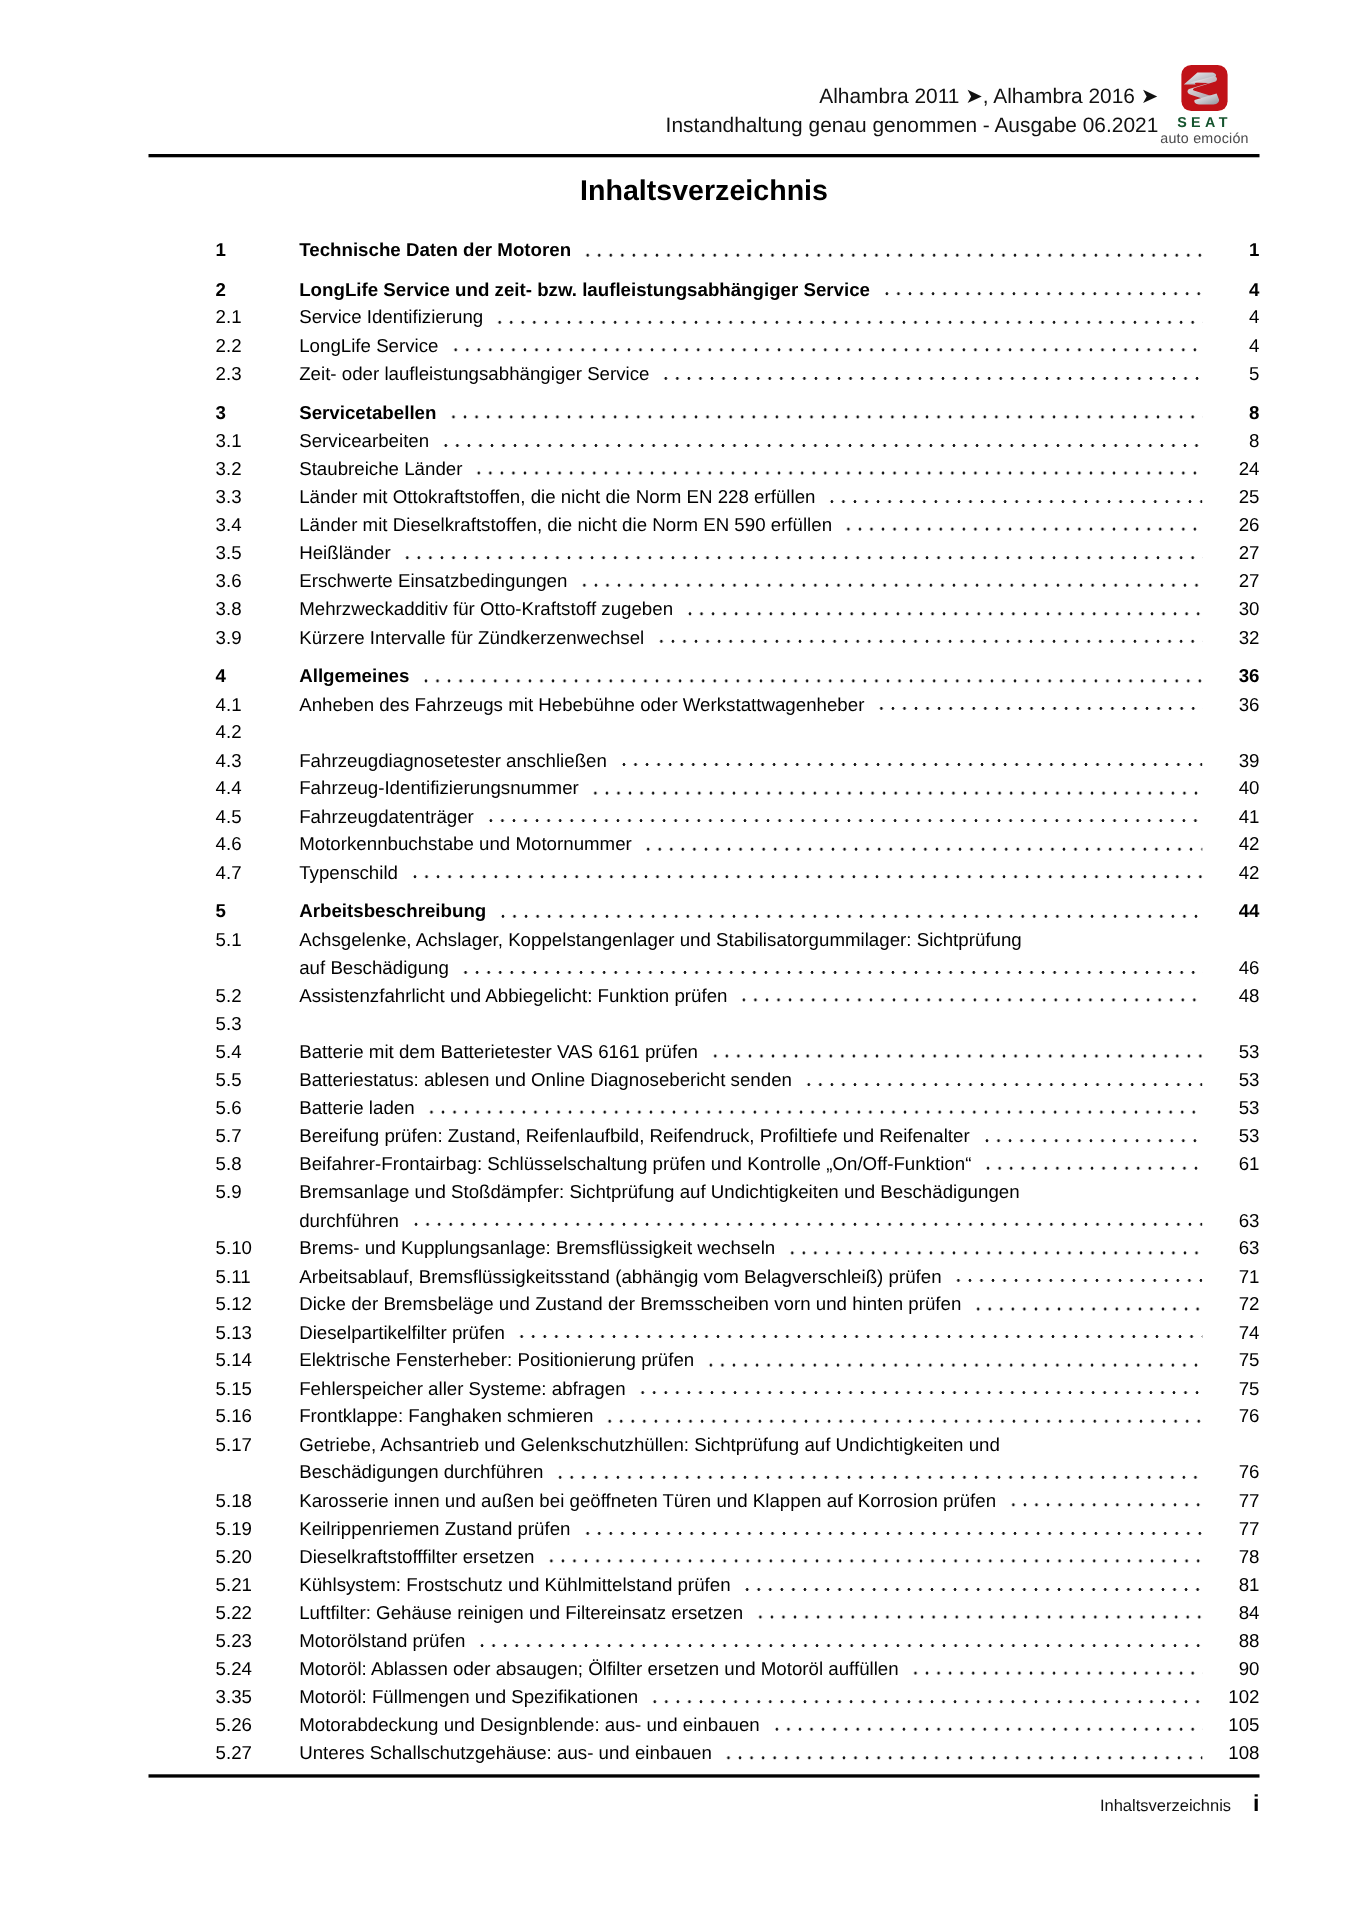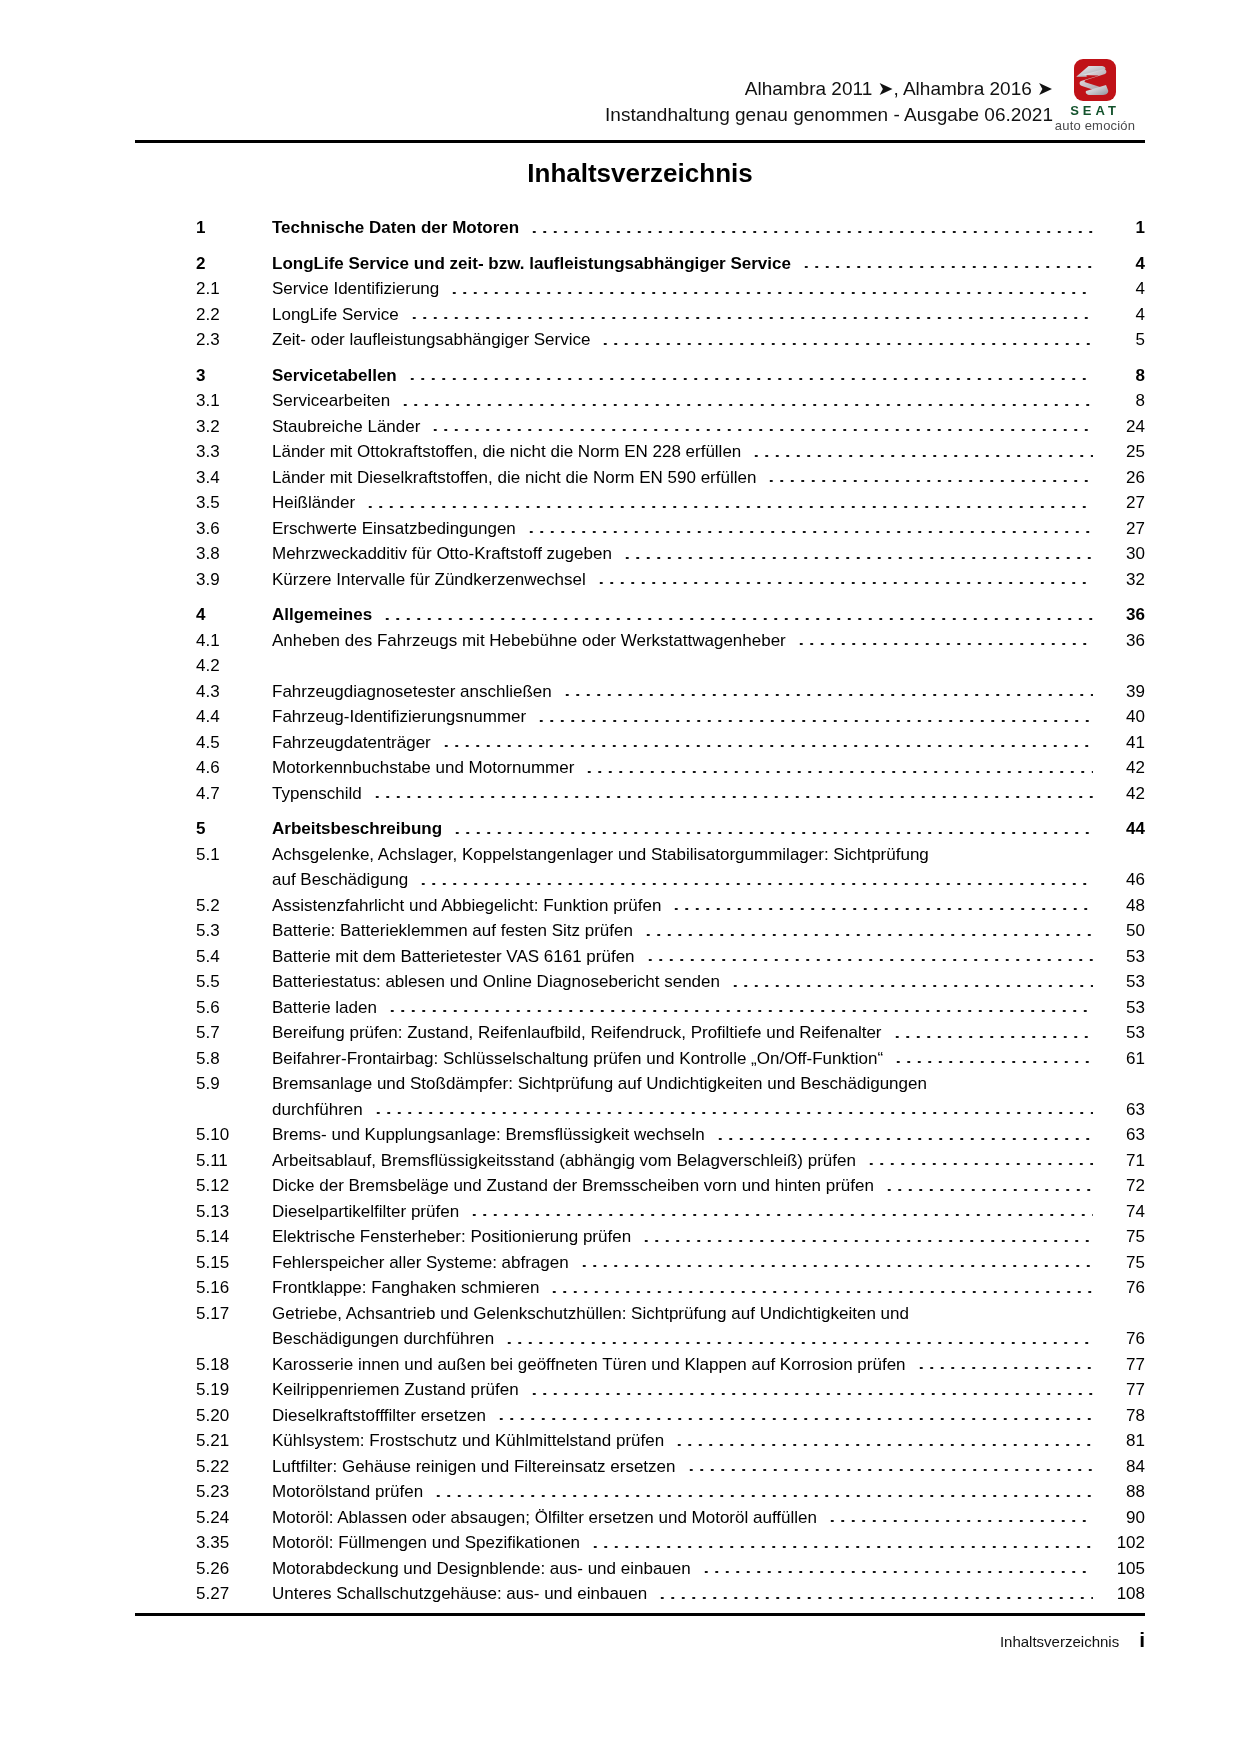--- a/index.html
+++ b/index.html
@@ -348,27 +348,20 @@
           <span class="toc-body">
             <span class="toc-line">
               <span class="toc-text">Assistenzfahrlicht und Abbiegelicht: Funktion prüfen</span>
               <span class="dots"></span>
               <span class="toc-page">48</span>
             </span>
           </span>
         </div>
         <div class="toc-row">
           <span class="toc-num">5.3</span>
-          <span class="toc-body">
-            <span class="toc-line">
-              <span class="toc-text">Batterie: Batterieklemmen auf festen Sitz prüfen</span>
-              <span class="dots"></span>
-              <span class="toc-page">50</span>
-            </span>
-          </span>
         </div>
         <div class="toc-row">
           <span class="toc-num">5.4</span>
           <span class="toc-body">
             <span class="toc-line">
               <span class="toc-text">Batterie mit dem Batterietester VAS 6161 prüfen</span>
               <span class="dots"></span>
               <span class="toc-page">53</span>
             </span>
           </span>

